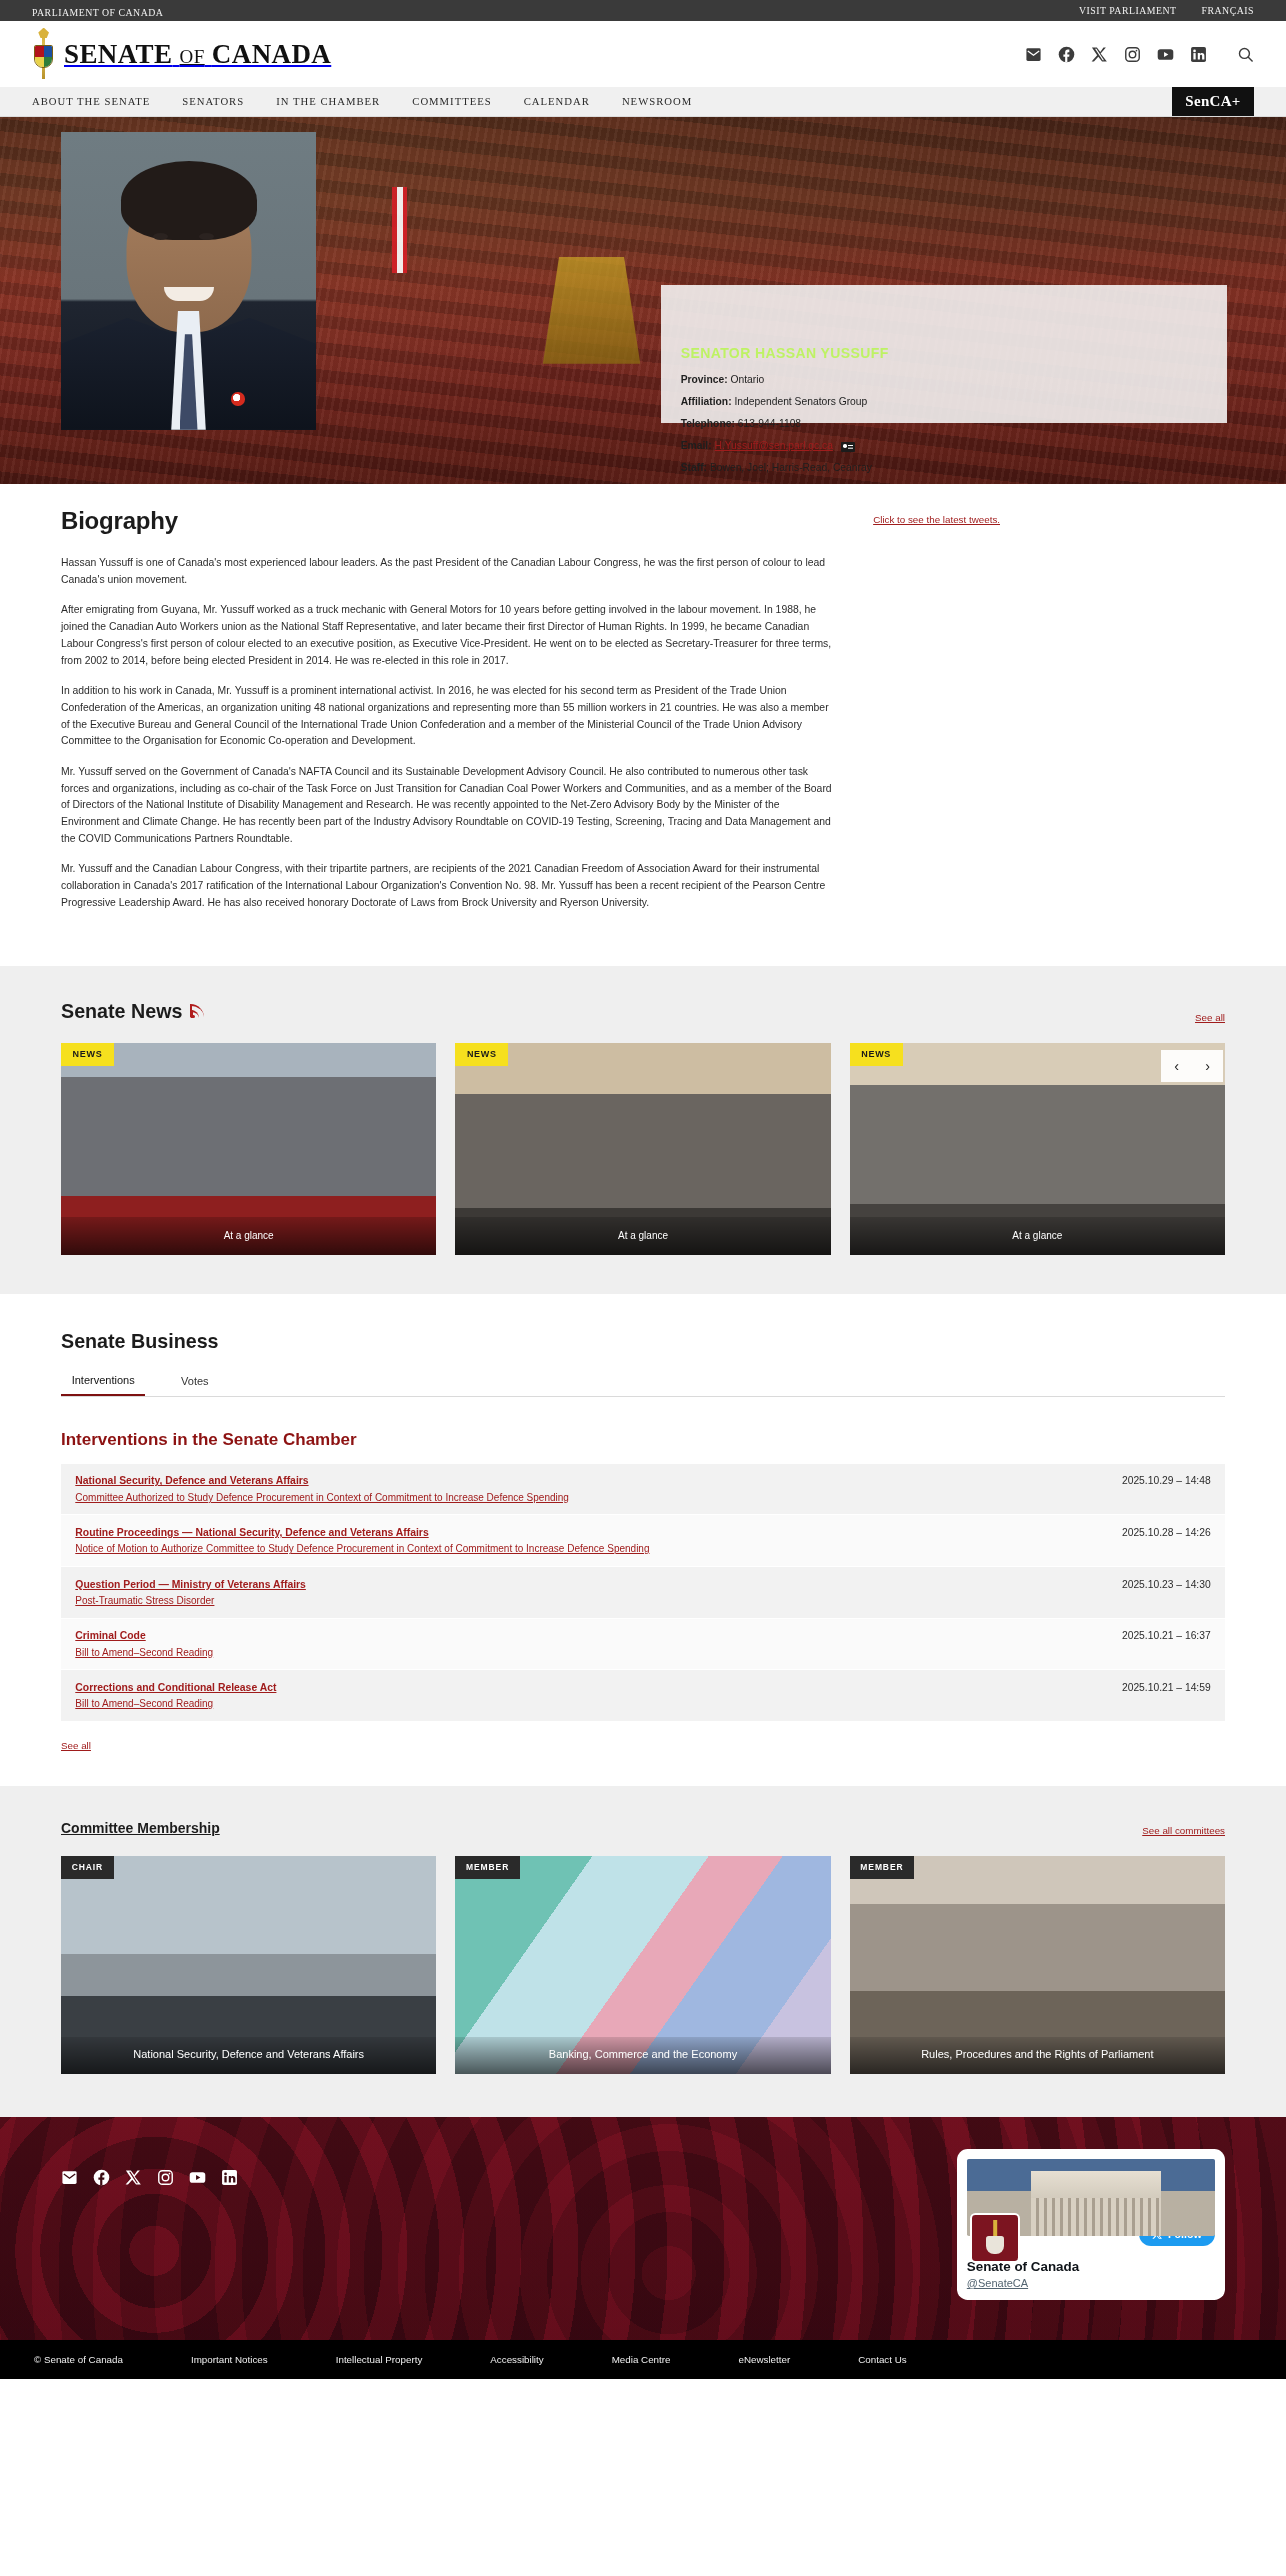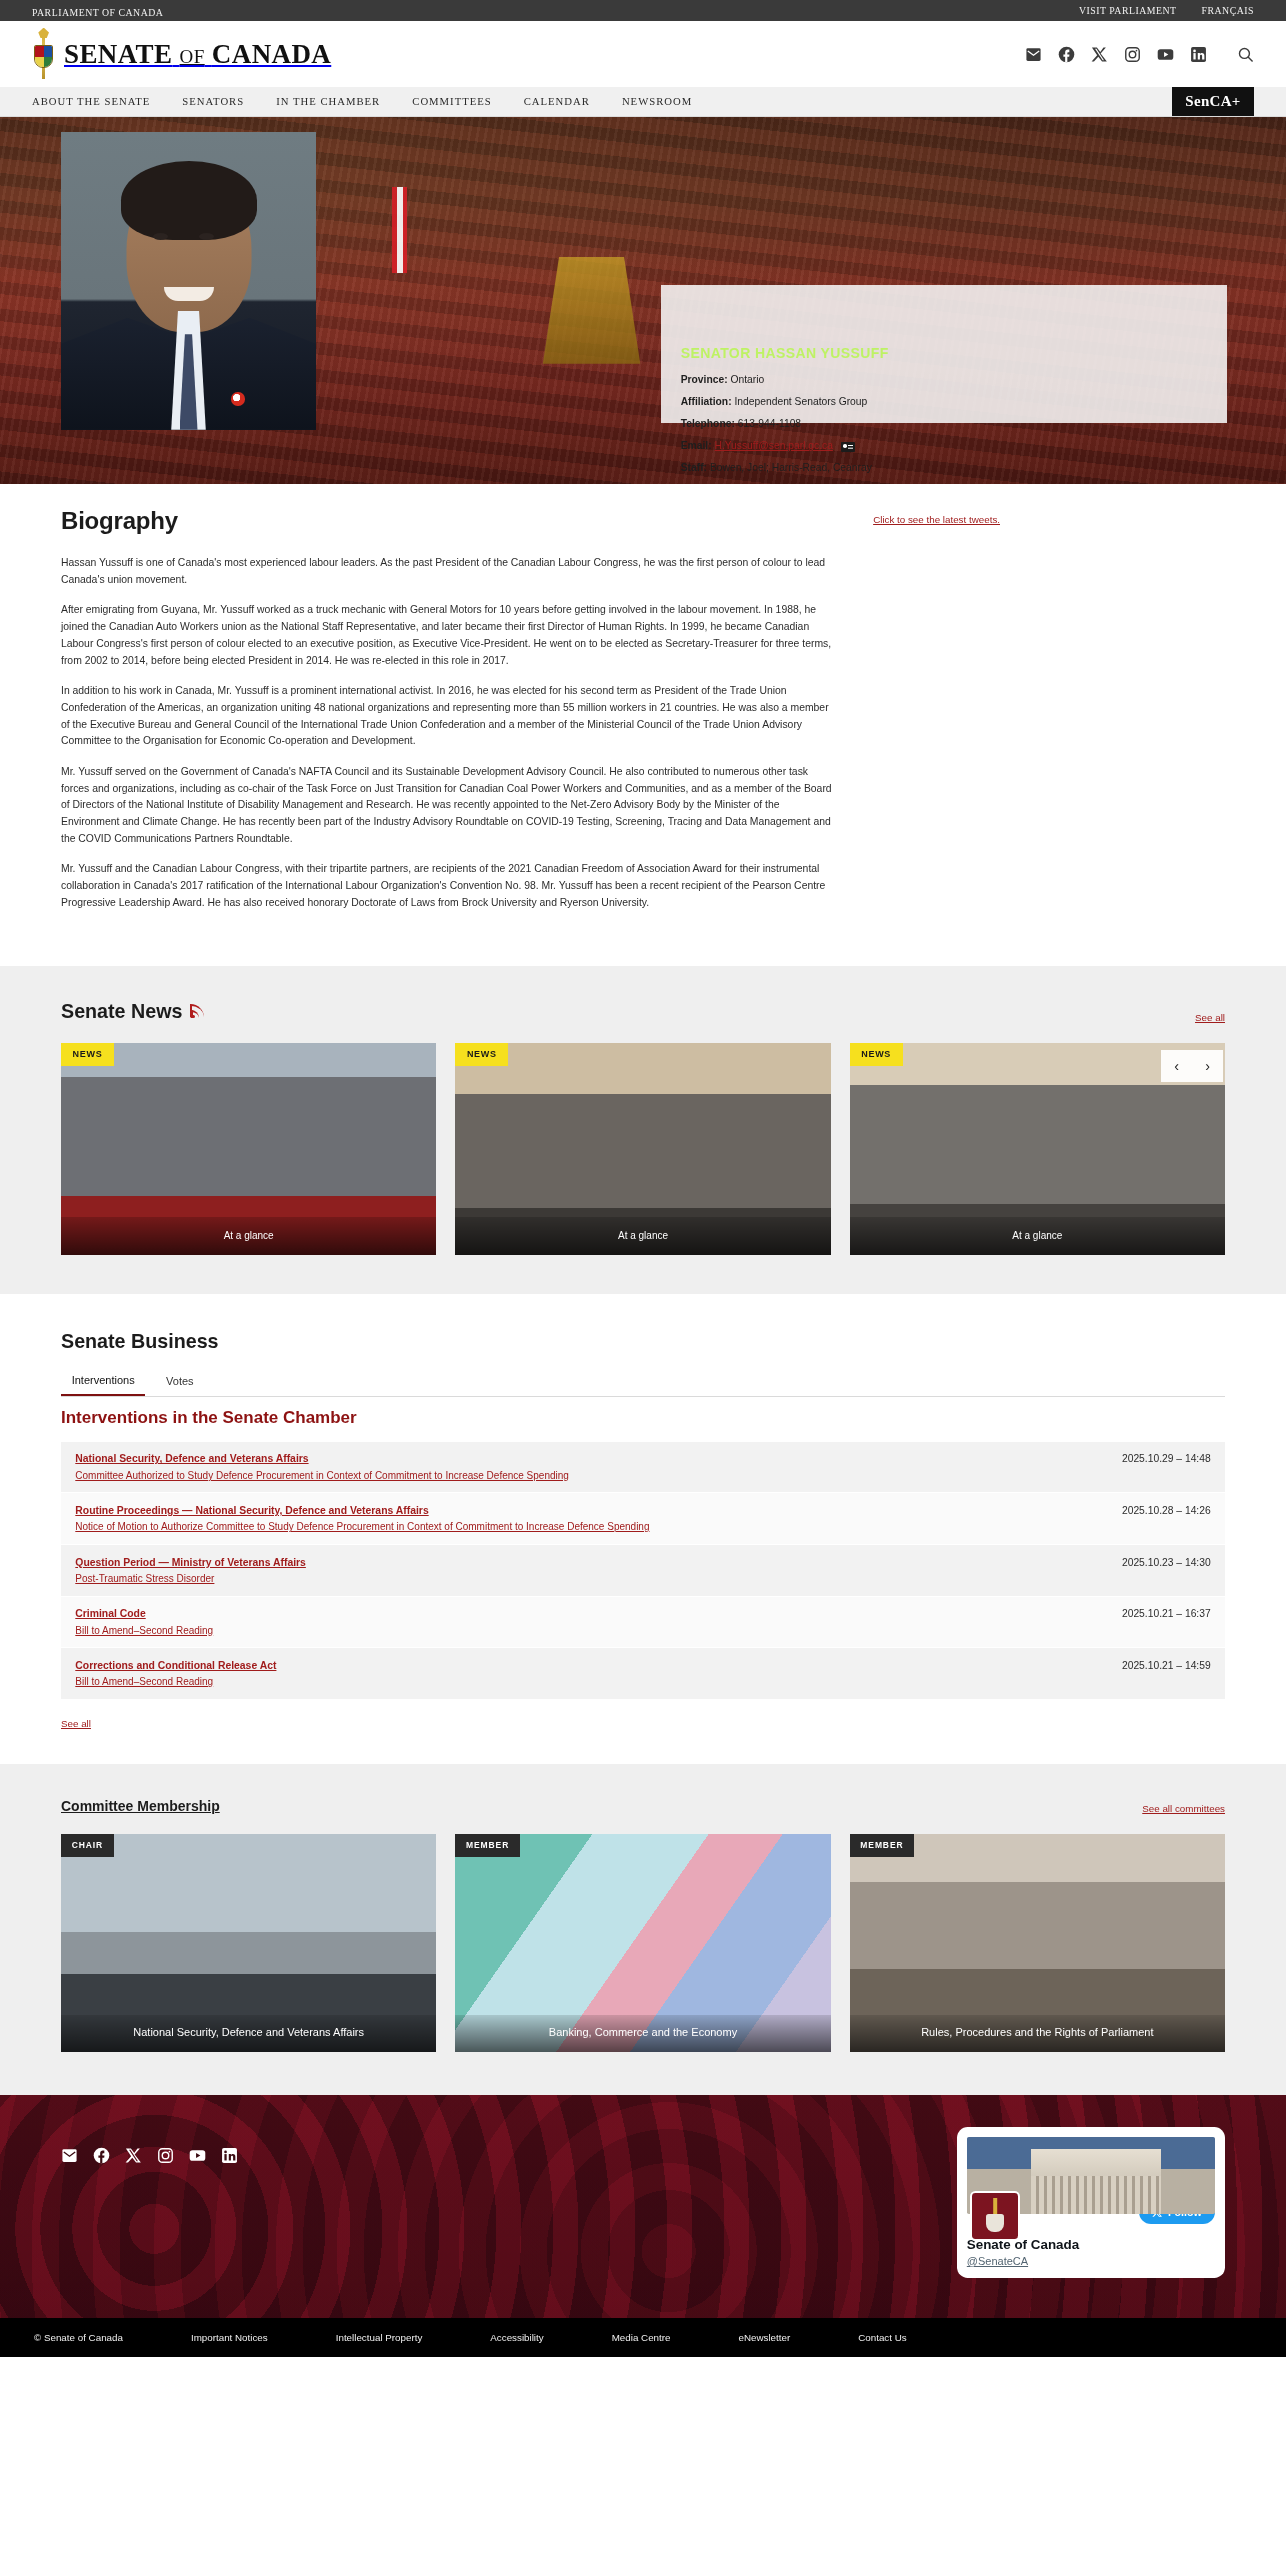--- a/index.html
+++ b/index.html
@@ -283,21 +283,21 @@
      repeating-linear-gradient(90deg, rgba(0,0,0,.25) 0 9px, rgba(255,255,255,.14) 9px 19.7px);
      background-blend-mode:normal,overlay;}
   .ph-group3{background:
      linear-gradient(to bottom,#d8ccb7 0 20%, #73706c 20% 76%, #45423f 76% 100%),
      repeating-linear-gradient(90deg, rgba(0,0,0,.24) 0 9.8px, rgba(255,255,255,.13) 9.8px 20.5px);
      background-blend-mode:normal,overlay;}
 
   
   .business { padding: 36px 61px 34px; background:#fff; }
   .business h2 { font-size: 19.7px; font-weight:700; color:#1c1c1c; margin-bottom: 16px; }
-  .tabs { display:flex; gap: 10px; border-bottom: 0.9px solid #dadada; margin-bottom: 11px; }
+  .tabs { display:flex; gap: 25px; border-bottom: 0.9px solid #dadada; margin-bottom: 33px; }
   .tab {
     font-size: 11px; padding: 5.4px 10.7px 8px; color:#333; cursor:pointer;
     background:none; border:none; font-family:inherit;
   }
   .tab.active { color:#111; font-weight:400; border-bottom: 2.7px solid #7d1111; }
   .business h3 { font-size: 17px; font-weight:700; color:#8d1212; margin-bottom: 12.5px; }
 
   .int-table { border-collapse: collapse; width: 100%; }
   .int-table tr { border-top: 0.9px solid #fff; }
   .int-table tr:nth-child(odd) { background:#f2f2f2; }

